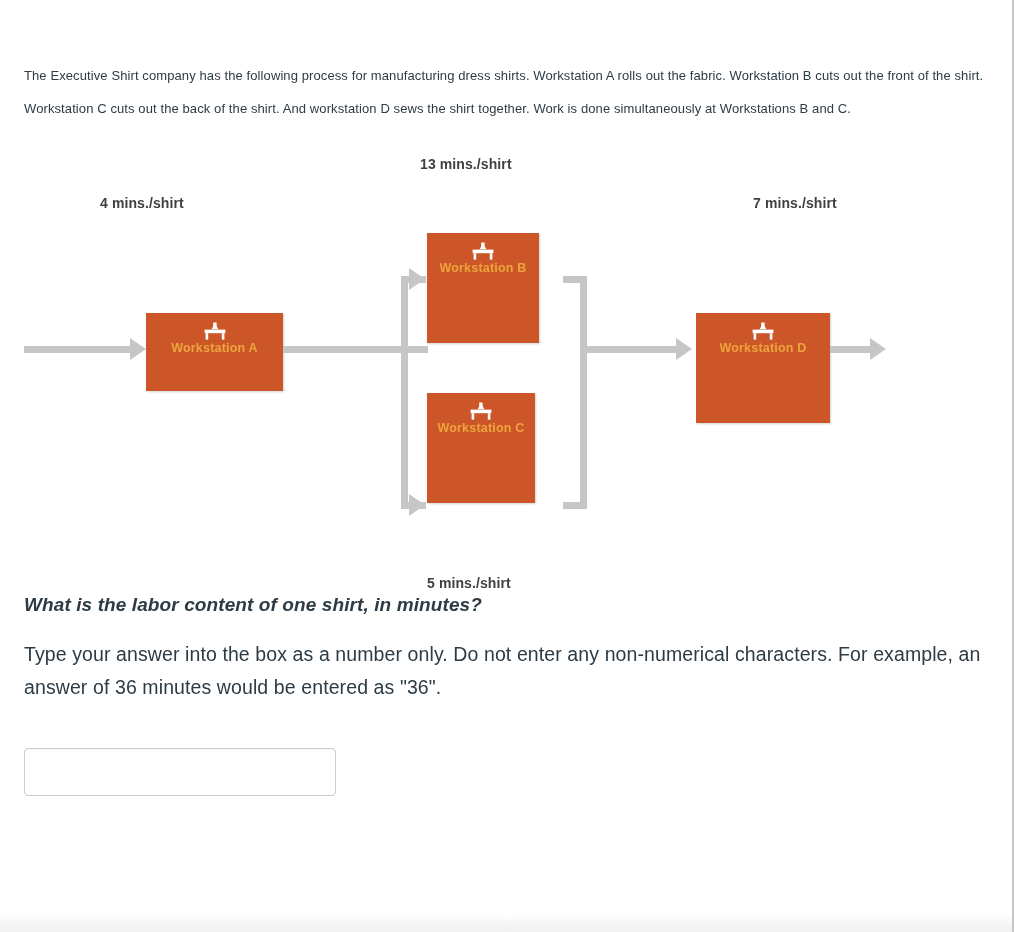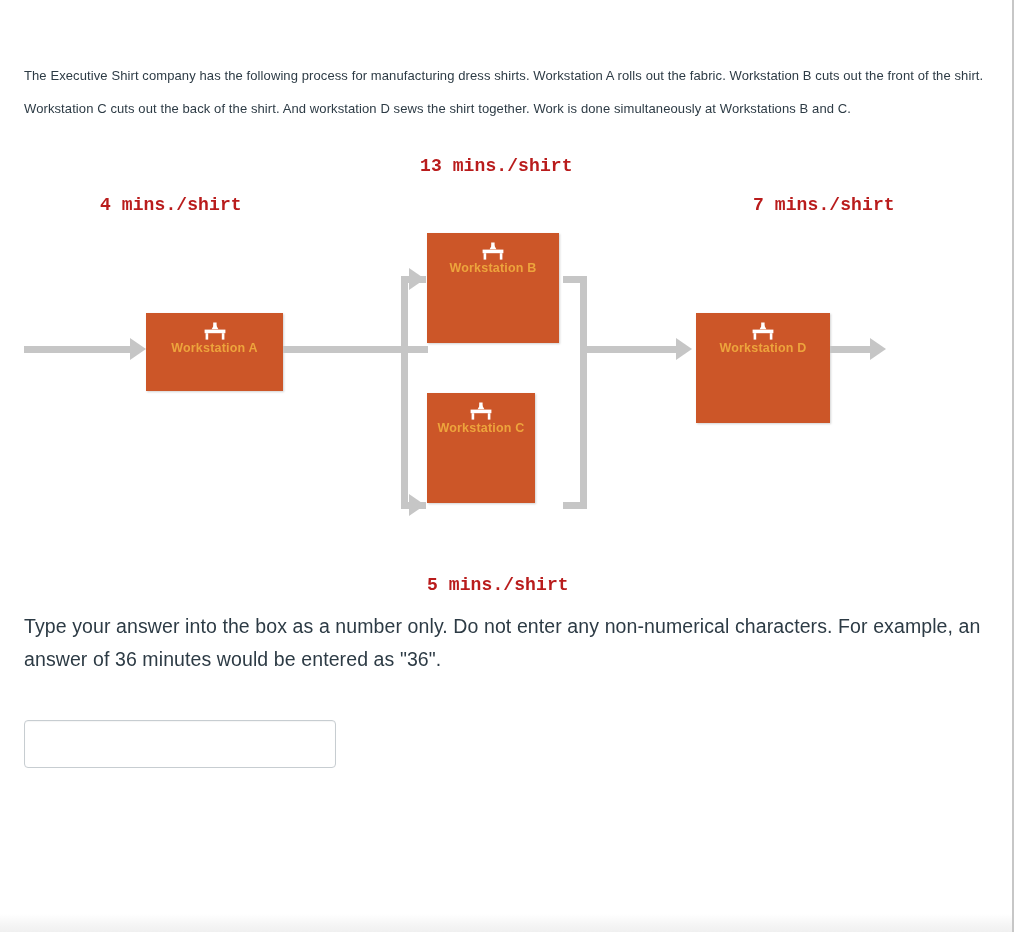--- a/index.html
+++ b/index.html
@@ -39,26 +39,25 @@
 
   
   .diagram {
     position: relative;
     width: 972px;
     height: 445px;
     margin-top: 18px;
   }
   .ws-label {
     position: absolute;
-    font-size: 18px;
+    font-size: 14px;
     font-weight: bold;
-    color: #b91c1c;
+    color: #404040;
     white-space: nowrap;
     letter-spacing: 0.1px;
-    font-family: Liberation Mono, monospace;
   }
   .ws-box {
     position: absolute;
     background: #cc5628;
     box-shadow: 1px 1px 2px rgba(0,0,0,0.18);
   }
   .ws-box .ws-icon {
     display: block;
     margin: 9px auto 0 auto;
     width: 26px;
@@ -166,21 +165,21 @@
       <div class="conn conn-h" style="left:259px; top:203px; width:145px;"></div>
 
       <div class="conn conn-v" style="left:377px; top:133px; height:233px;"></div>
 
       <div class="conn conn-h" style="left:377px; top:133px; width:25px;"></div>
       <div class="arrow-head" style="left:385px; top:125px;"></div>
 
       <div class="conn conn-h" style="left:377px; top:359px; width:25px;"></div>
       <div class="arrow-head" style="left:385px; top:351px;"></div>
 
-      <div class="ws-box" style="left:403px; top:90px; width:132px; height:110px;">
+      <div class="ws-box" style="left:403px; top:90px; width:112px; height:110px;">
         <svg class="ws-icon" viewBox="0 0 26 20">
           <rect x="11.2" y="0.5" width="3.4" height="4.2" fill="#ffffff"></rect>
           <polygon points="13,1.2 9.6,7.2 16.4,7.2" fill="#ffffff"></polygon>
           <rect x="2.6" y="7.6" width="20.8" height="3.6" fill="#ffffff"></rect>
           <rect x="3.6" y="11.2" width="2.6" height="6.4" fill="#ffffff"></rect>
           <rect x="19.8" y="11.2" width="2.6" height="6.4" fill="#ffffff"></rect>
         </svg>
         <span class="ws-name">Workstation B</span>
       </div>
 
@@ -213,20 +212,21 @@
           <rect x="19.8" y="11.2" width="2.6" height="6.4" fill="#ffffff"></rect>
         </svg>
         <span class="ws-name">Workstation D</span>
       </div>
 
       <div class="conn conn-h" style="left:806px; top:203px; width:40px;"></div>
       <div class="arrow-head" style="left:846px; top:195px;"></div>
 
     </div>
 
+    <p class="question-line">What is the labor content of one shirt, in minutes?</p>
 
     <p class="instructions">Type your answer into the box as a number only. Do not enter any non-numerical characters. For example, an answer of 36 minutes would be entered as "36".</p>
 
     <div class="answer-wrap">
       <input class="answer-input" type="text" placeholder="" style="">
     </div>
 
   </div>
 
   <div class="footer-band"></div>

